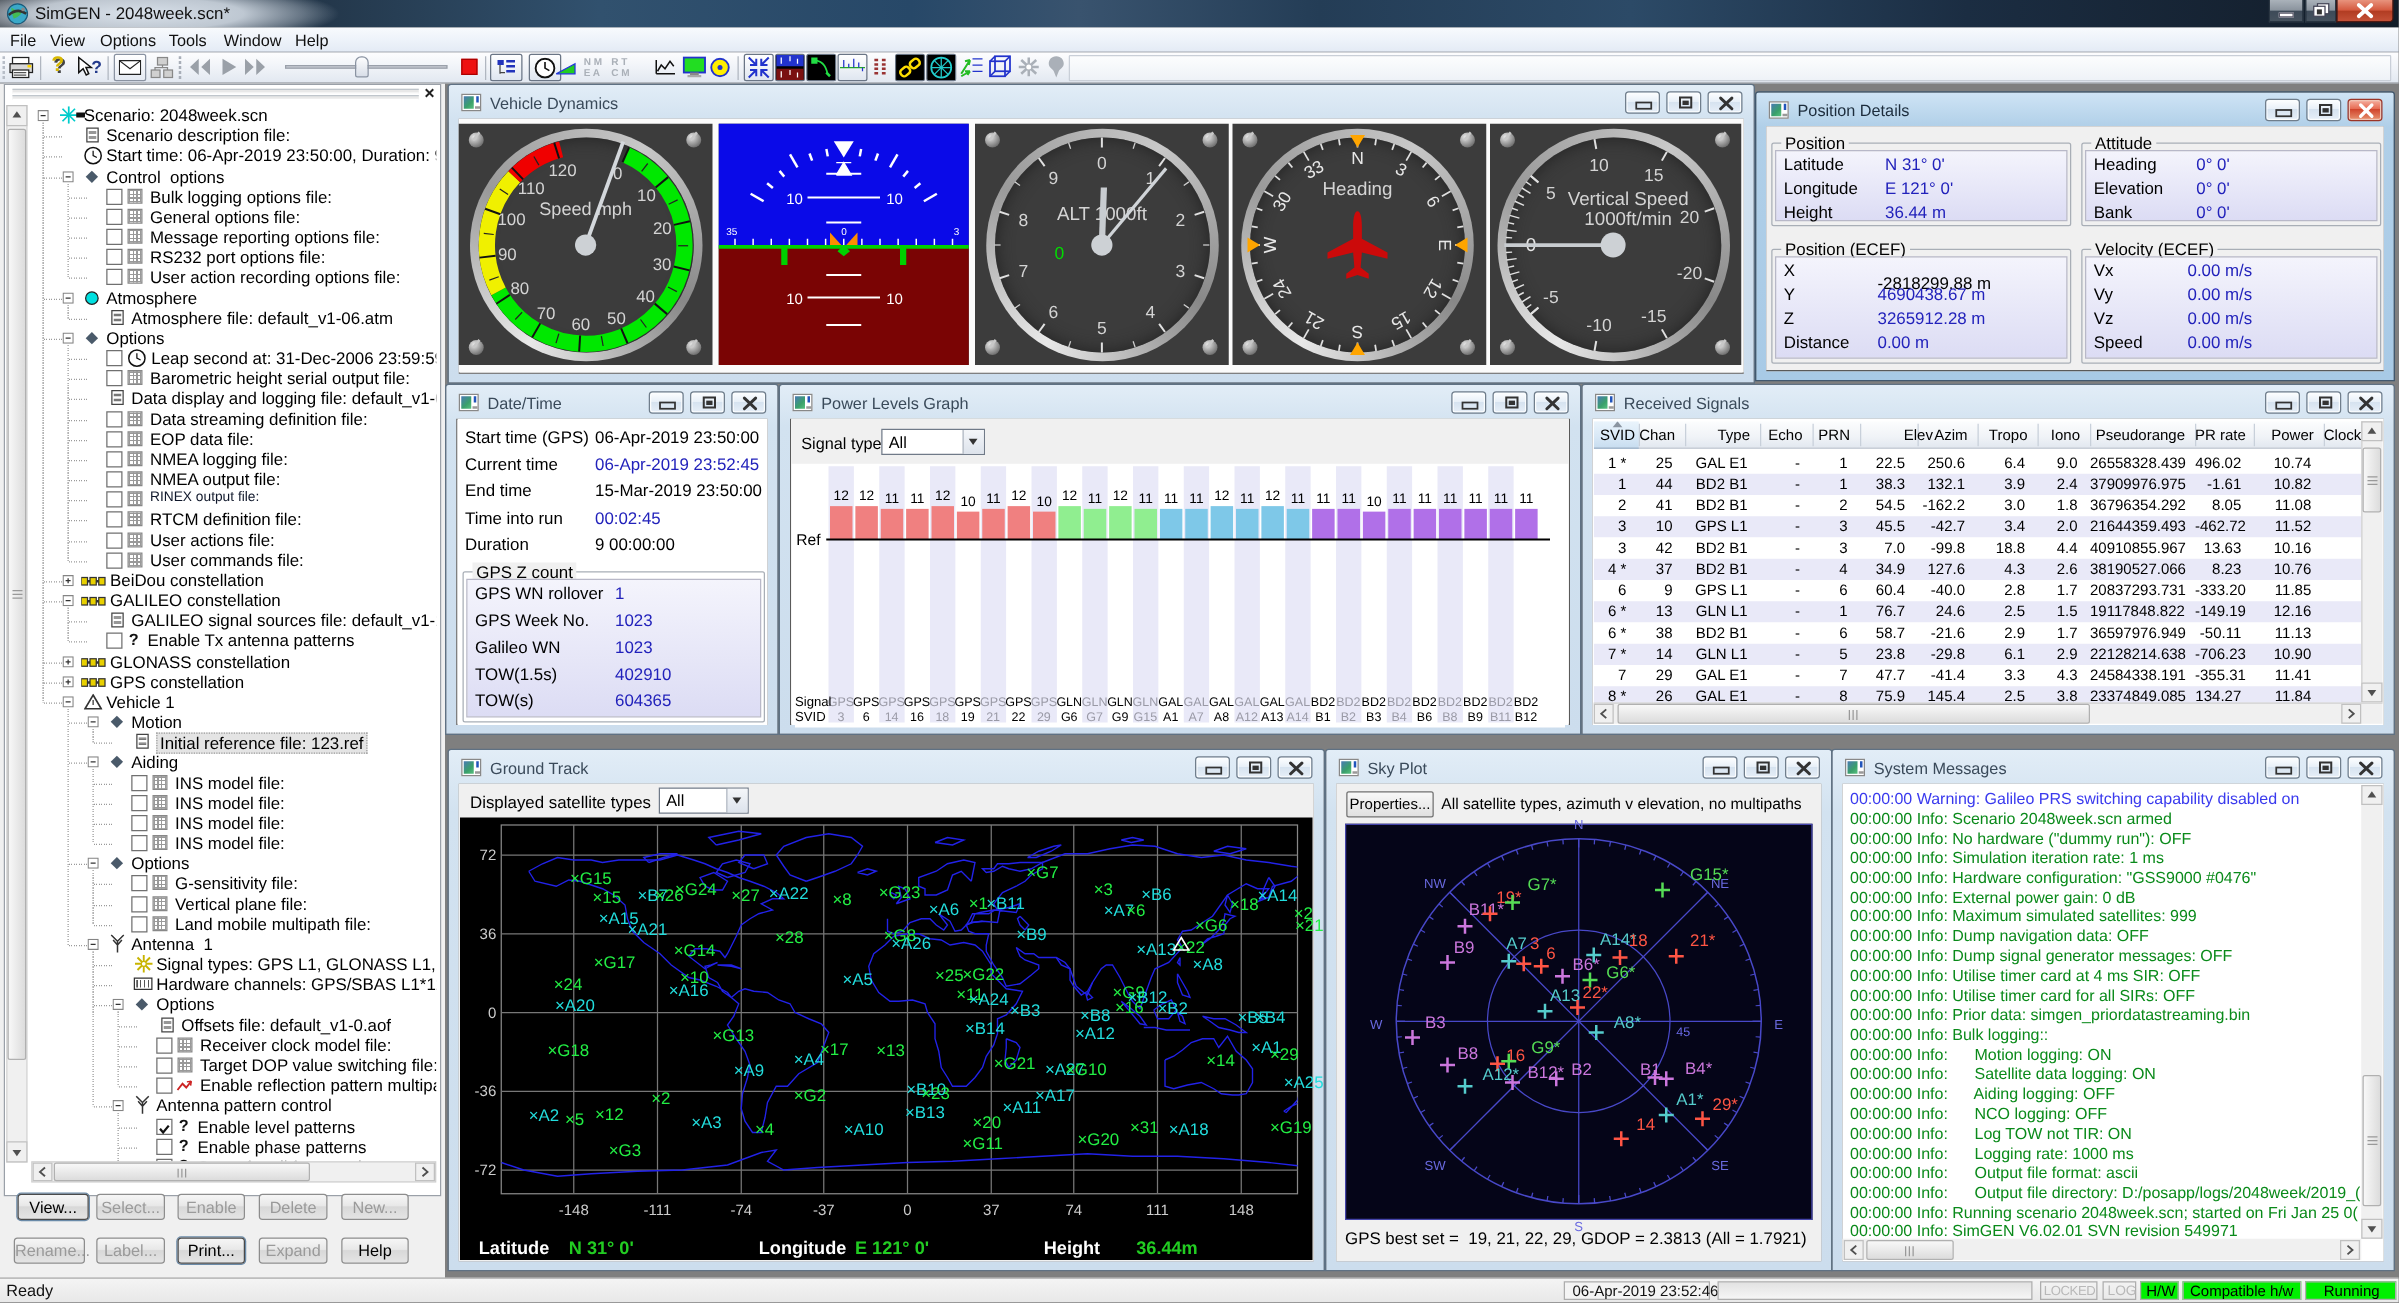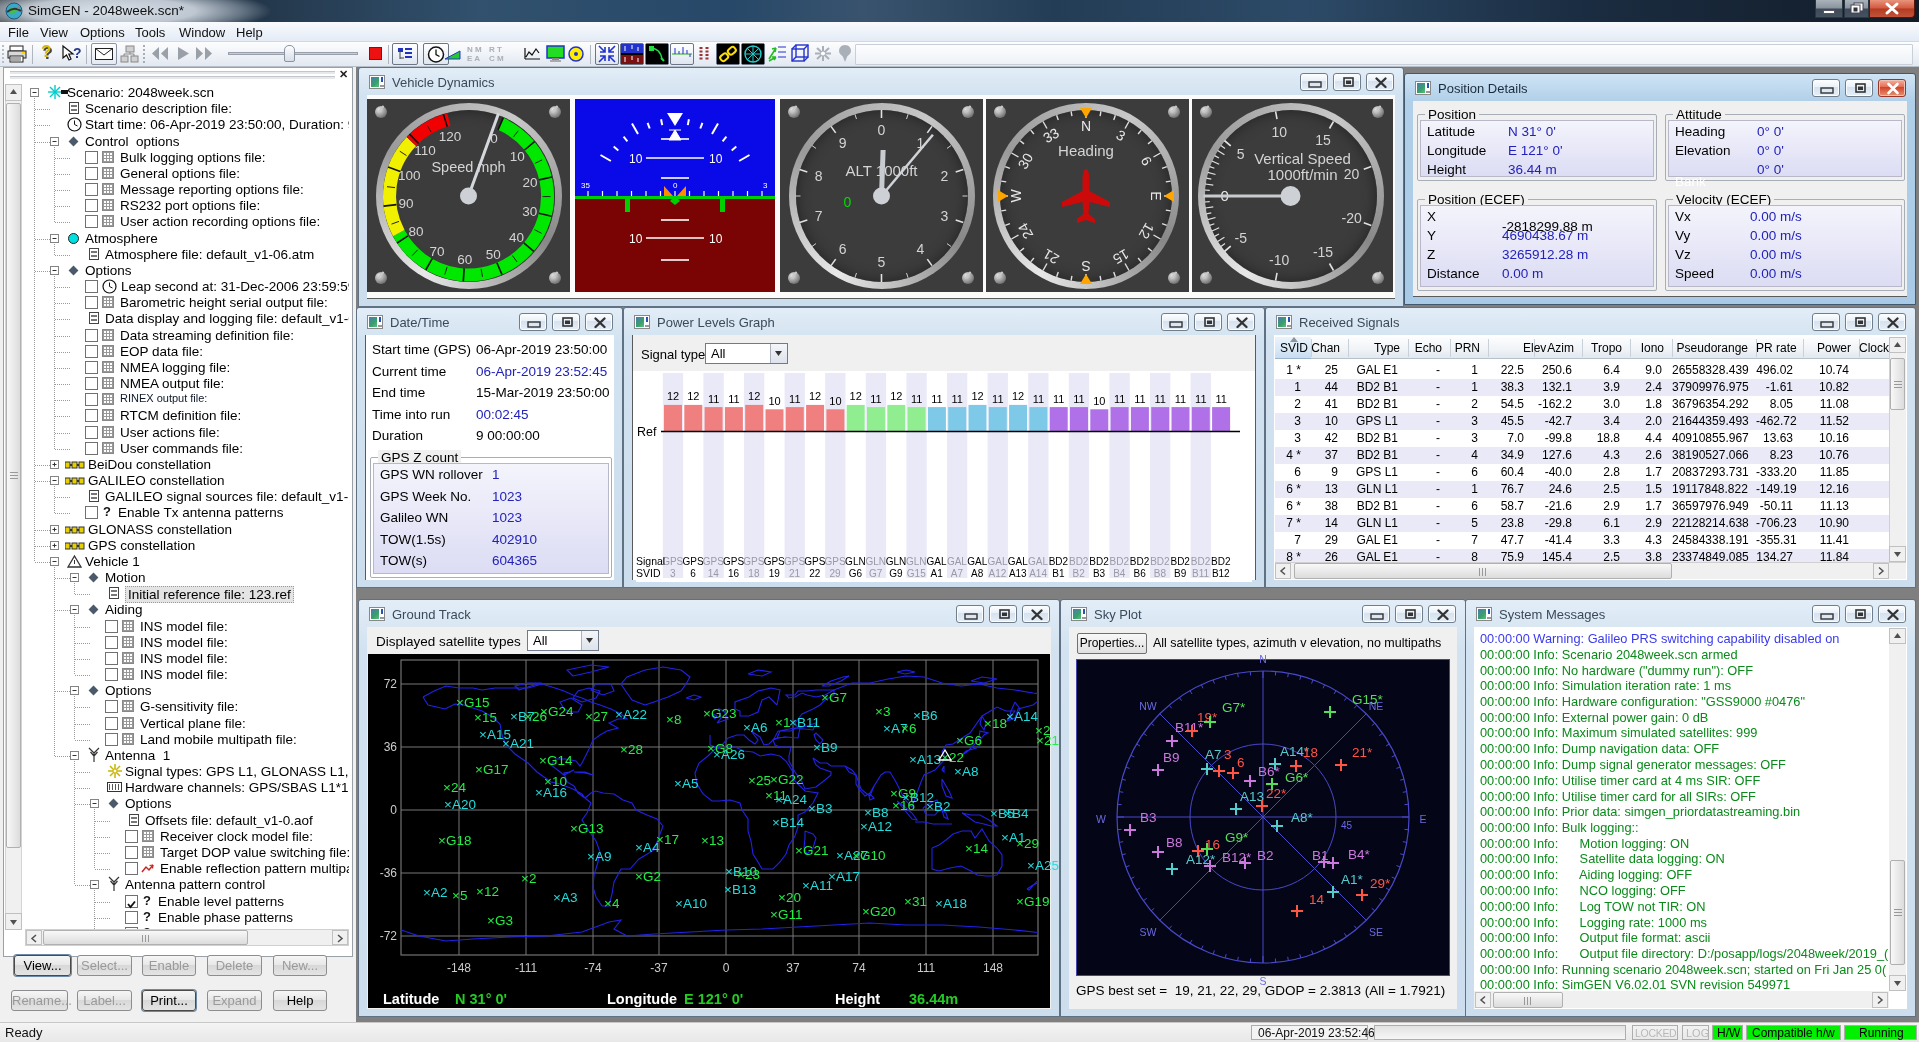--- a/index.html
+++ b/index.html
@@ -952,21 +952,21 @@
 <div style="position:absolute;left:1508px;top:143px;font-size:13.5px;color:#2222bb;white-space:nowrap;">E 121° 0'</div>
 <div style="position:absolute;left:1427px;top:162px;font-size:13.5px;color:#000;white-space:nowrap;">Height</div>
 <div style="position:absolute;left:1508px;top:162px;font-size:13.5px;color:#2222bb;white-space:nowrap;">36.44 m</div>
 <div class="" style="position:absolute;left:1665px;top:114px;width:240px;height:67px;border:1px solid #a8aeb6;border-radius:2px;"></div>
 <div style="position:absolute;left:1673px;top:107px;font-size:13.5px;color:#000;white-space:nowrap;"><span style="background:#f0f0f0;padding:0 3px;">Attitude</span></div>
 <div class="" style="position:absolute;left:1668px;top:120px;width:234px;height:57px;background:linear-gradient(180deg,#f4f4fc,#dcdcf4);border:1px solid #b8b8c8;"></div>
 <div style="position:absolute;left:1675px;top:124px;font-size:13.5px;color:#000;white-space:nowrap;">Heading</div>
 <div style="position:absolute;left:1757px;top:124px;font-size:13.5px;color:#2222bb;white-space:nowrap;">0° 0'</div>
 <div style="position:absolute;left:1675px;top:143px;font-size:13.5px;color:#000;white-space:nowrap;">Elevation</div>
 <div style="position:absolute;left:1757px;top:143px;font-size:13.5px;color:#2222bb;white-space:nowrap;">0° 0'</div>
-<div style="position:absolute;left:1675px;top:162px;font-size:13.5px;color:#ffffff;white-space:nowrap;margin-top:12px;">Bank</div>
+<div style="position:absolute;left:1675px;top:162px;font-size:13.5px;color:#000000;white-space:nowrap;">Bank</div>
 <div style="position:absolute;left:1757px;top:162px;font-size:13.5px;color:#2222bb;white-space:nowrap;">0° 0'</div>
 <div class="" style="position:absolute;left:1417px;top:199px;width:240px;height:92px;border:1px solid #a8aeb6;border-radius:2px;"></div>
 <div style="position:absolute;left:1425px;top:192px;font-size:13.5px;color:#000;white-space:nowrap;"><span style="background:#f0f0f0;padding:0 3px;">Position (ECEF)</span></div>
 <div class="" style="position:absolute;left:1420px;top:205px;width:234px;height:82px;background:linear-gradient(180deg,#f4f4fc,#dcdcf4);border:1px solid #b8b8c8;"></div>
 <div style="position:absolute;left:1427px;top:209px;font-size:13.5px;color:#000;white-space:nowrap;">X</div>
 <div style="position:absolute;left:1502px;top:219px;font-size:13.5px;color:#000000;white-space:nowrap;">-2818299.88 m</div>
 <div style="position:absolute;left:1427px;top:228px;font-size:13.5px;color:#000;white-space:nowrap;">Y</div>
 <div style="position:absolute;left:1502px;top:228px;font-size:13.5px;color:#2222bb;white-space:nowrap;">4690438.67 m</div>
 <div style="position:absolute;left:1427px;top:247px;font-size:13.5px;color:#000;white-space:nowrap;">Z</div>
 <div style="position:absolute;left:1502px;top:247px;font-size:13.5px;color:#2222bb;white-space:nowrap;">3265912.28 m</div>

